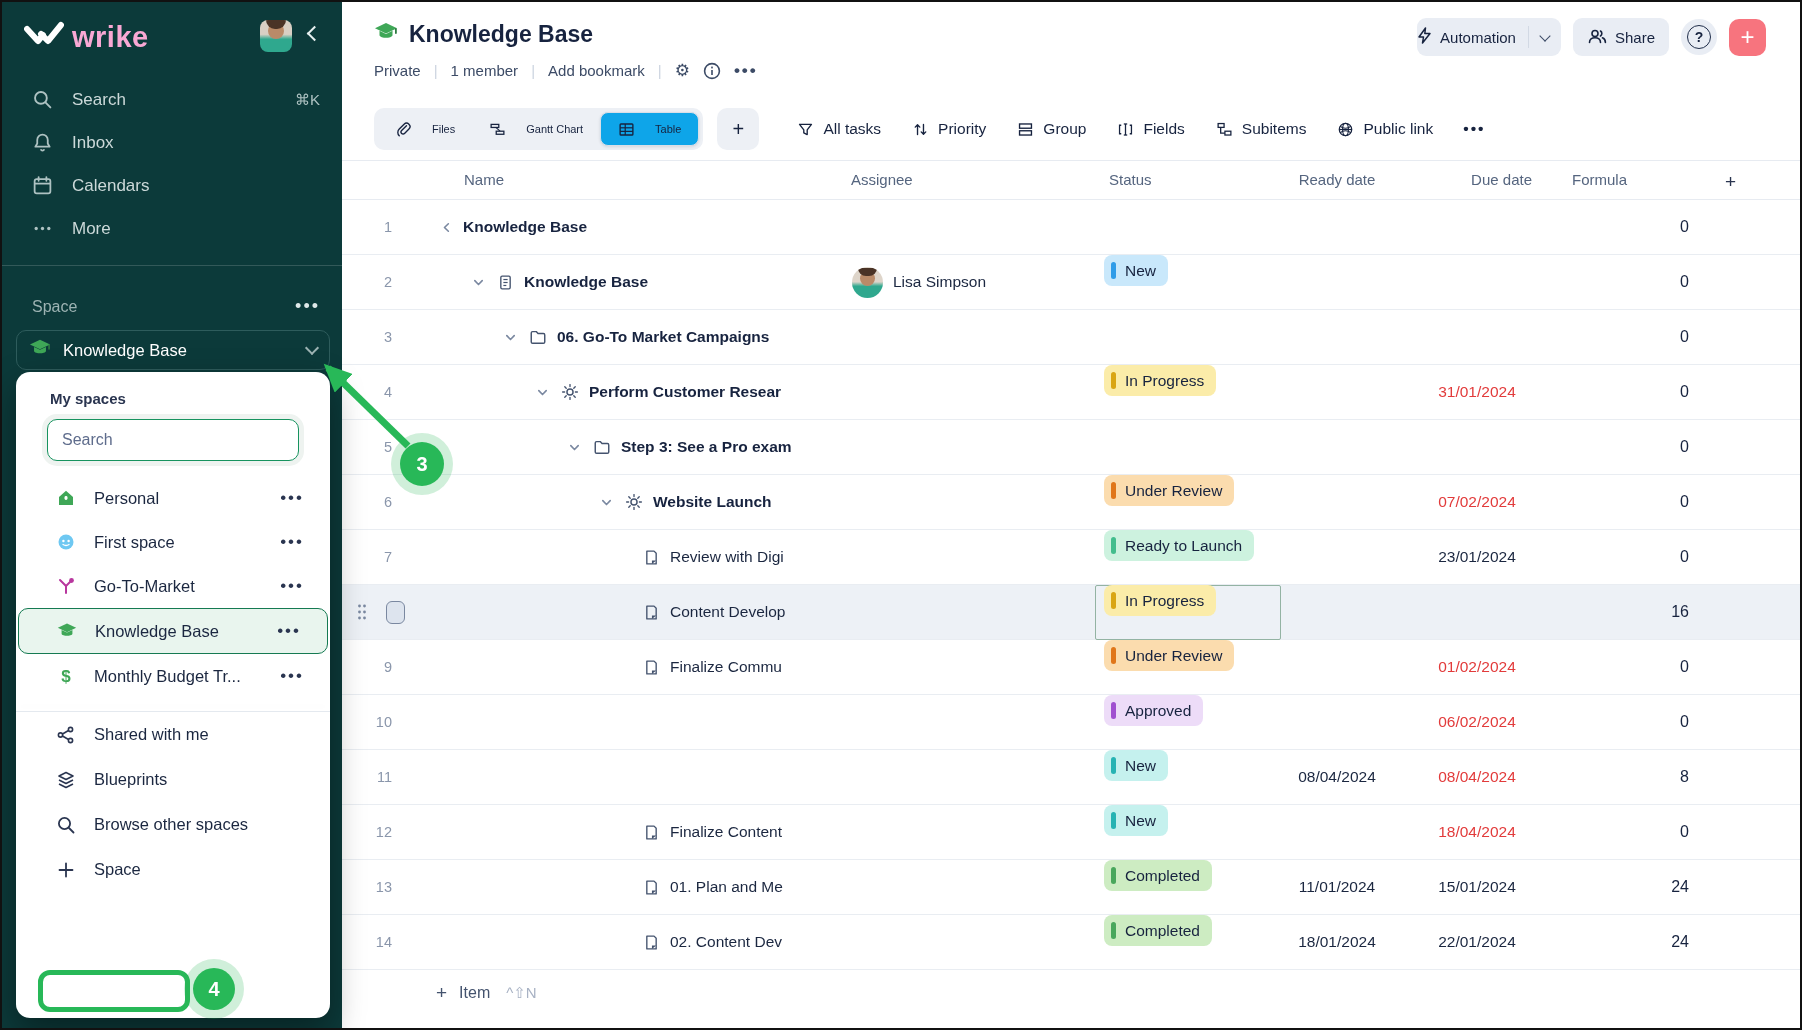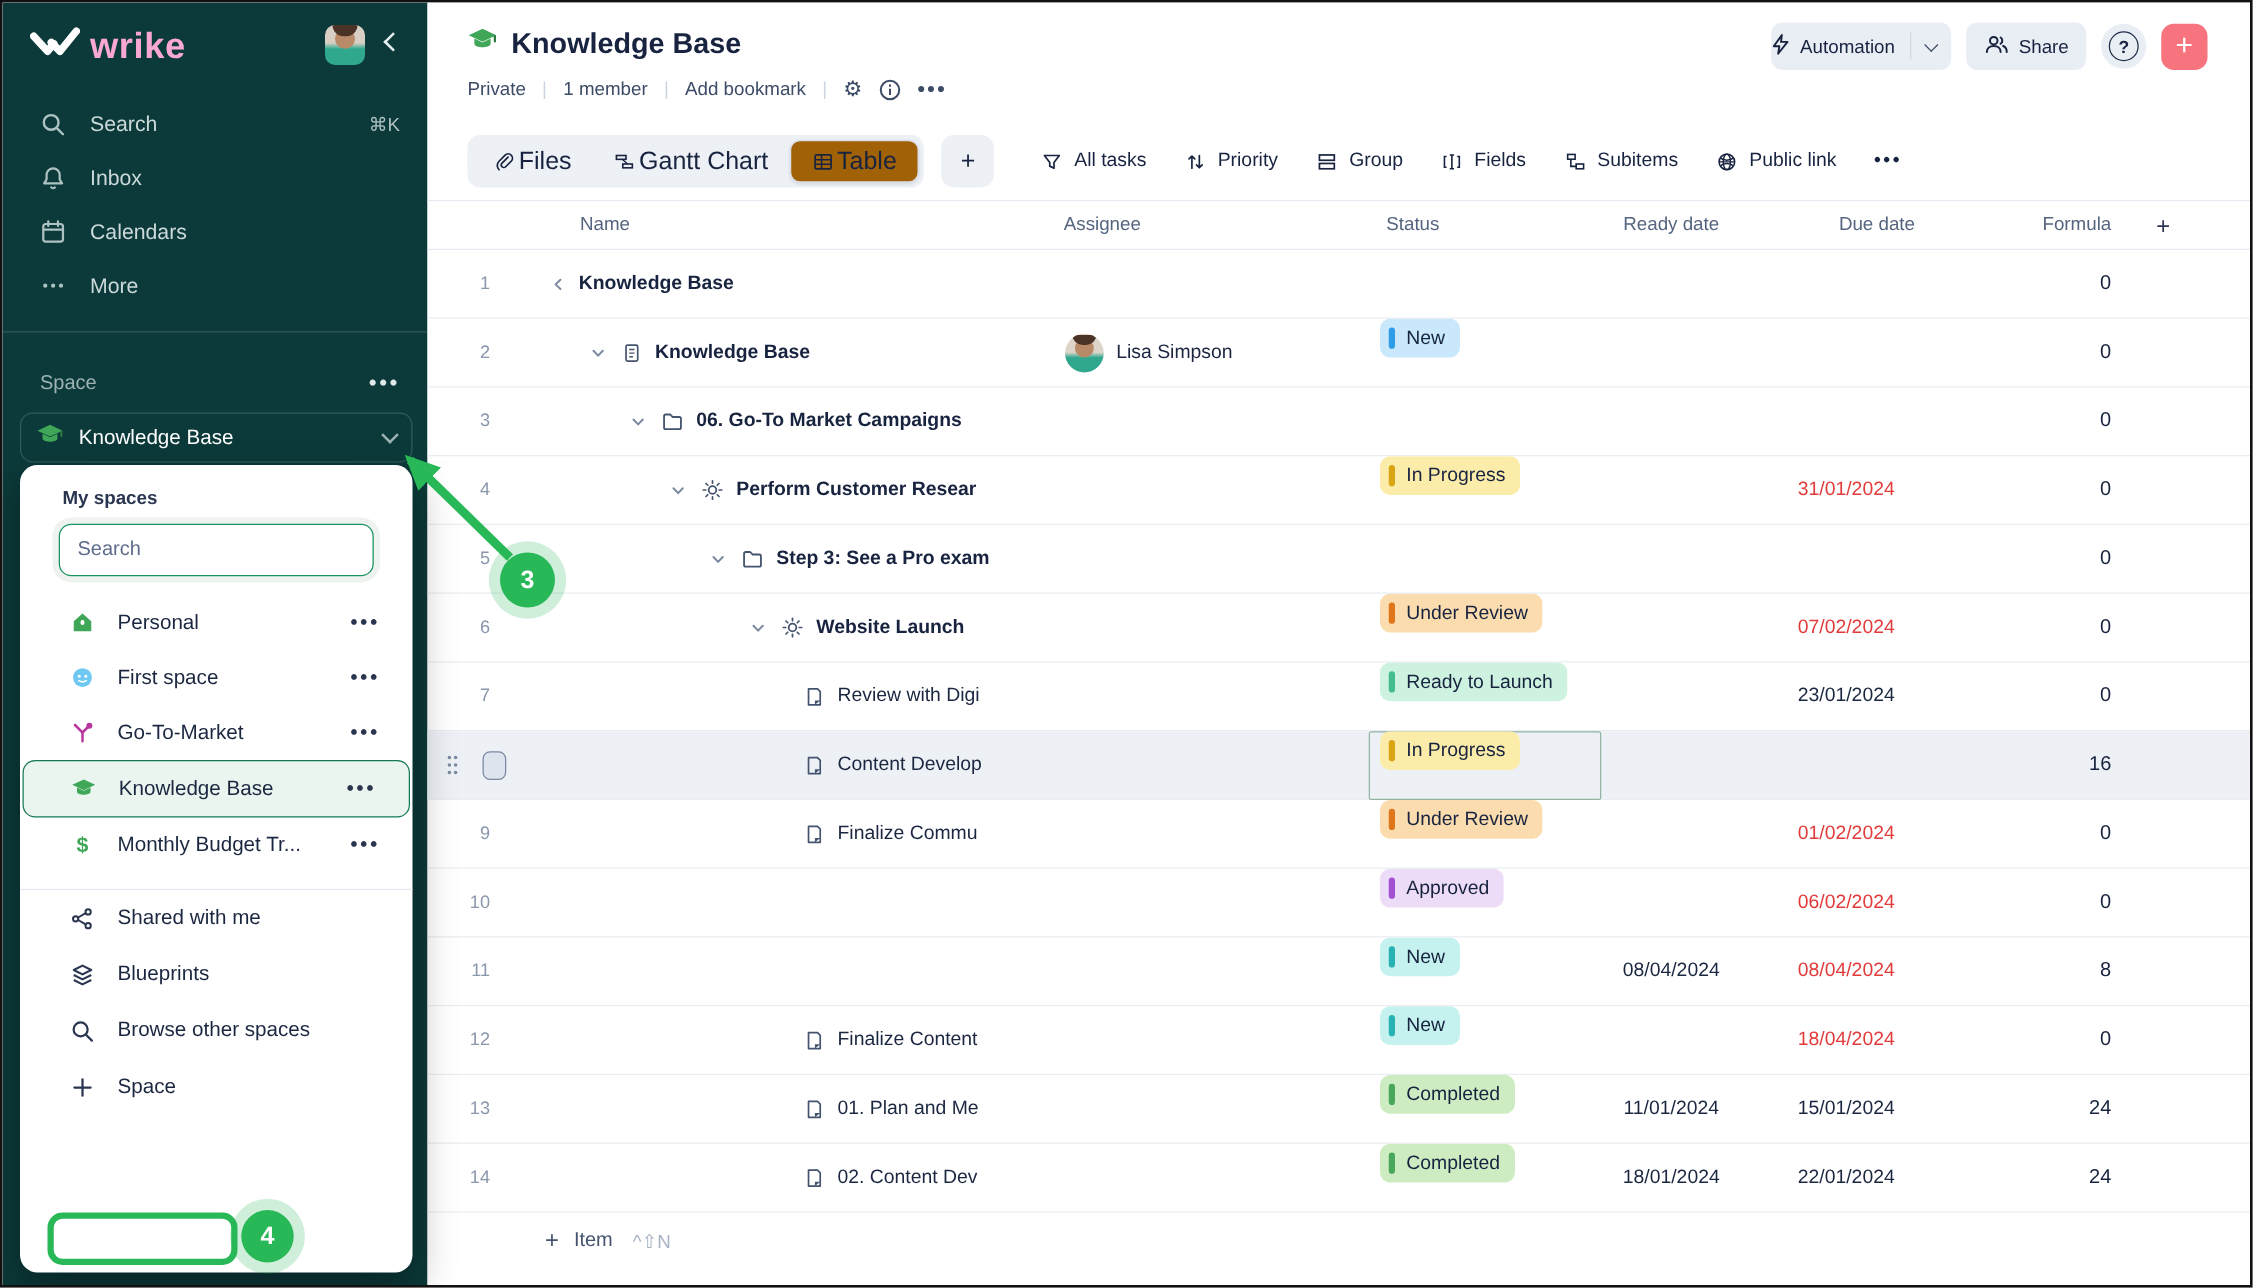--- a/index.html
+++ b/index.html
@@ -69,35 +69,35 @@
 .btn-automation .split{width:1px;height:22px;background:#d2d9e4}
 .btn-automation .chev-seg{padding:0 12px;display:flex}
 .btn-share{padding:0 14px;gap:8px}
 .chev-s{width:8px;height:8px;border-left:1.8px solid #3c4b66;border-bottom:1.8px solid #3c4b66;transform:rotate(-45deg);margin-top:-3px}
 .btn-help{width:36px;height:36px;border-radius:50%;justify-content:center;font-weight:700;font-size:16px}
 .btn-help .qr{width:24px;height:24px;border:1.7px solid #202e4a;border-radius:50%;display:flex;align-items:center;justify-content:center;font-size:14px}
 .btn-add{width:37px;height:37px;background:#f7747e;border-radius:10px;justify-content:center;color:#fff;font-size:24px;font-weight:400}
 
 .toolbar{height:62px;display:flex;align-items:center;padding-left:32px}
 .tabgroup{display:flex;align-items:center;background:#edf0f5;border-radius:10px;padding:4px;height:42px}
-.tab{display:flex;align-items:center;gap:3px;padding:0 17px;height:34px;font-size:20px;color:#17233f;cursor:pointer}
+.tab{display:flex;align-items:center;gap:20px;padding:0 17px;height:34px;font-size:11px;color:#17233f;cursor:pointer}
 .tab .ic{display:flex;color:#17233f}
-.tab.active{background:#a16207;border:1px solid #d9dfe8;border-radius:8px;box-shadow:0 1px 3px rgba(20,30,60,.12)}
+.tab.active{background:#0ea5e9;border:1px solid #d9dfe8;border-radius:8px;box-shadow:0 1px 3px rgba(20,30,60,.12)}
 .view-plus{margin-left:14px;width:42px;height:42px;background:#edf0f5;border-radius:10px;display:flex;align-items:center;justify-content:center;font-size:20px;color:#17233f;cursor:pointer}
 .filters{display:flex;align-items:center;gap:31px;margin-left:38px}
 .filter{display:flex;align-items:center;gap:9px;font-size:15.5px;color:#17233f;cursor:pointer}
 .filter .ic{display:flex;color:#17233f}
 
 
 .table{position:relative;flex:1}
 .thead{position:relative;height:40px;border-top:1px solid #e7ebf1;border-bottom:1px solid #e7ebf1;font-size:15px;color:#55657f}
 .thead span{position:absolute;top:10px}
 .th-name{left:122px}.th-assignee{left:509px}.th-status{left:767px}
 .th-start{left:940px;width:110px;text-align:center}.th-due{left:1080px;width:110px;text-align:right}
-.th-formula{left:1230px;width:117px;text-align:right}
+.th-formula{left:1230px;width:117px;}
 .th-plus{left:1383px;top:8px;font-size:19px;color:#2a3550;cursor:pointer}
 .trow{position:relative;height:55px;border-bottom:1px solid #e9edf2;font-size:15.5px;color:#1b2740}
 .trow.hovered{background:#edf1f6}
 .c-num{position:absolute;left:0;top:0;width:50px;height:100%;display:flex;align-items:center;justify-content:flex-end;color:#8a96ab;font-size:14.5px}
 .c-name{position:absolute;top:0;height:100%;display:flex;align-items:center;max-width:500px;overflow:hidden;white-space:nowrap}
 .c-name .rchev{width:14px;height:14px;display:flex;align-items:center;justify-content:center;color:#7a88a0;cursor:pointer;flex-shrink:0}
 .c-name .nic{margin-left:12px;display:flex;color:#44536e;flex-shrink:0}
 .c-name .nlabel{margin-left:10px}
 .c-name .bold{font-weight:700;color:#17233f}
 .c-assignee{position:absolute;left:510px;top:0;height:100%;display:flex;align-items:center;gap:10px}

